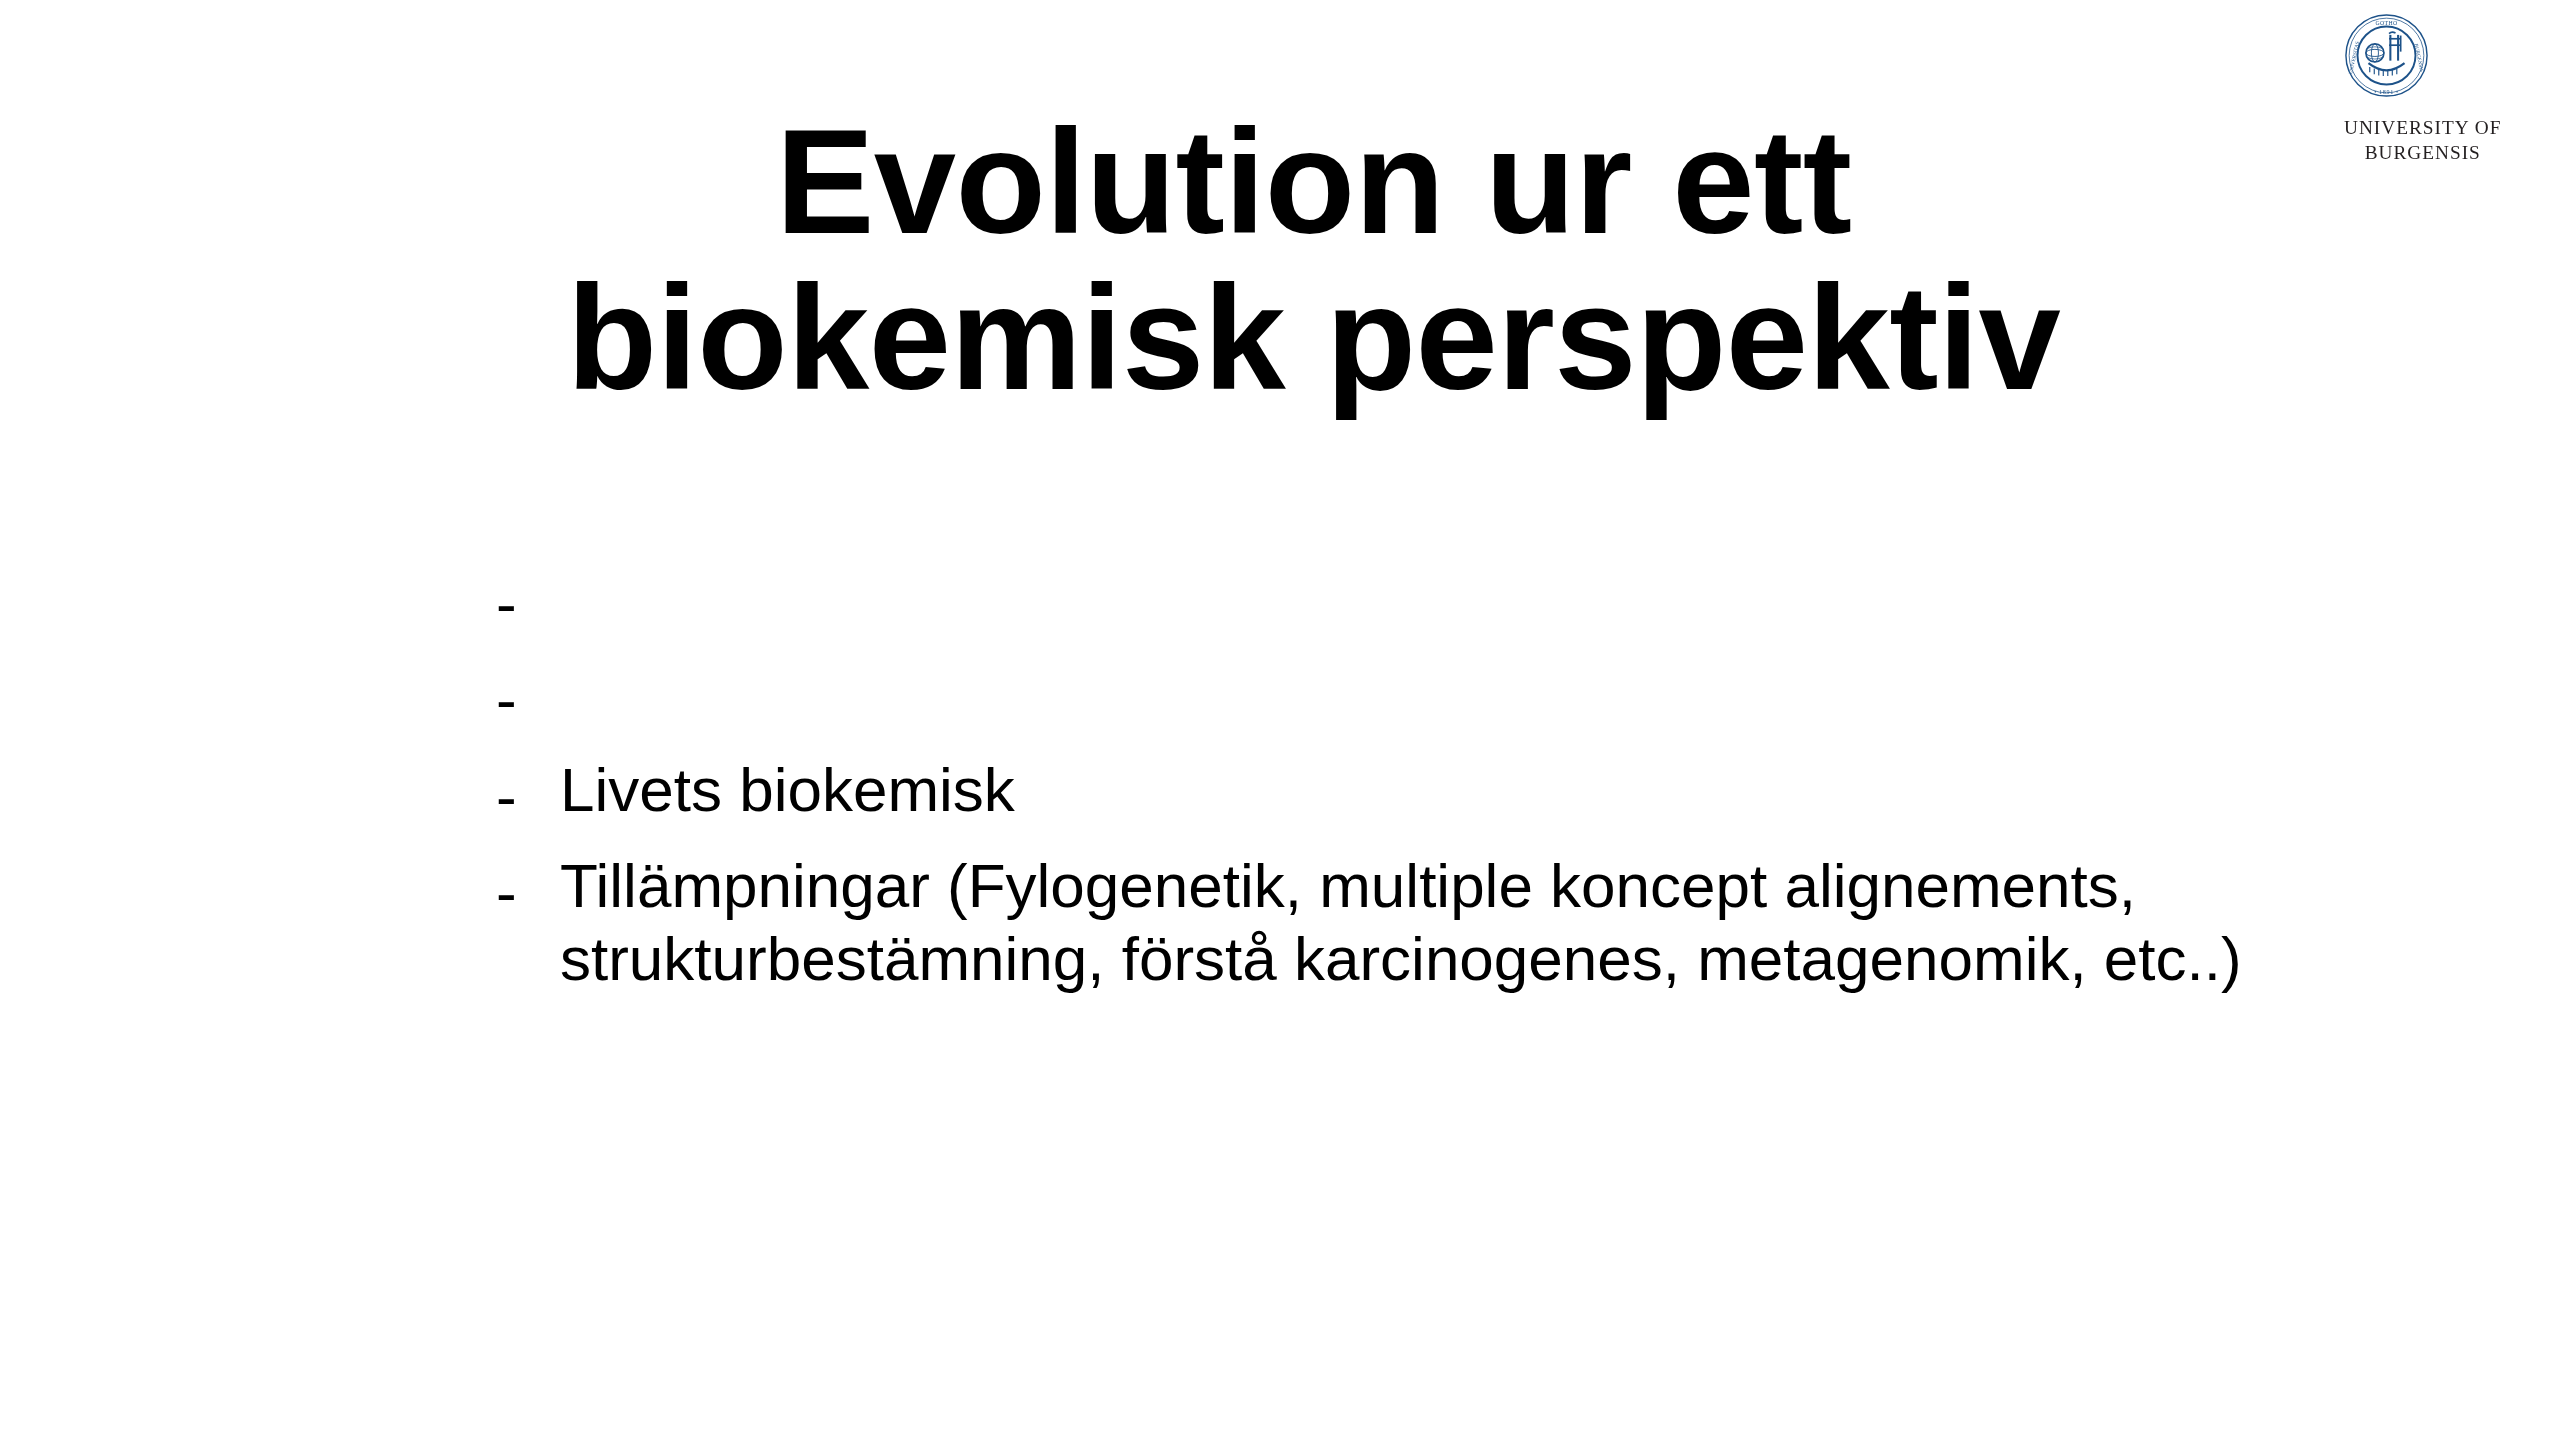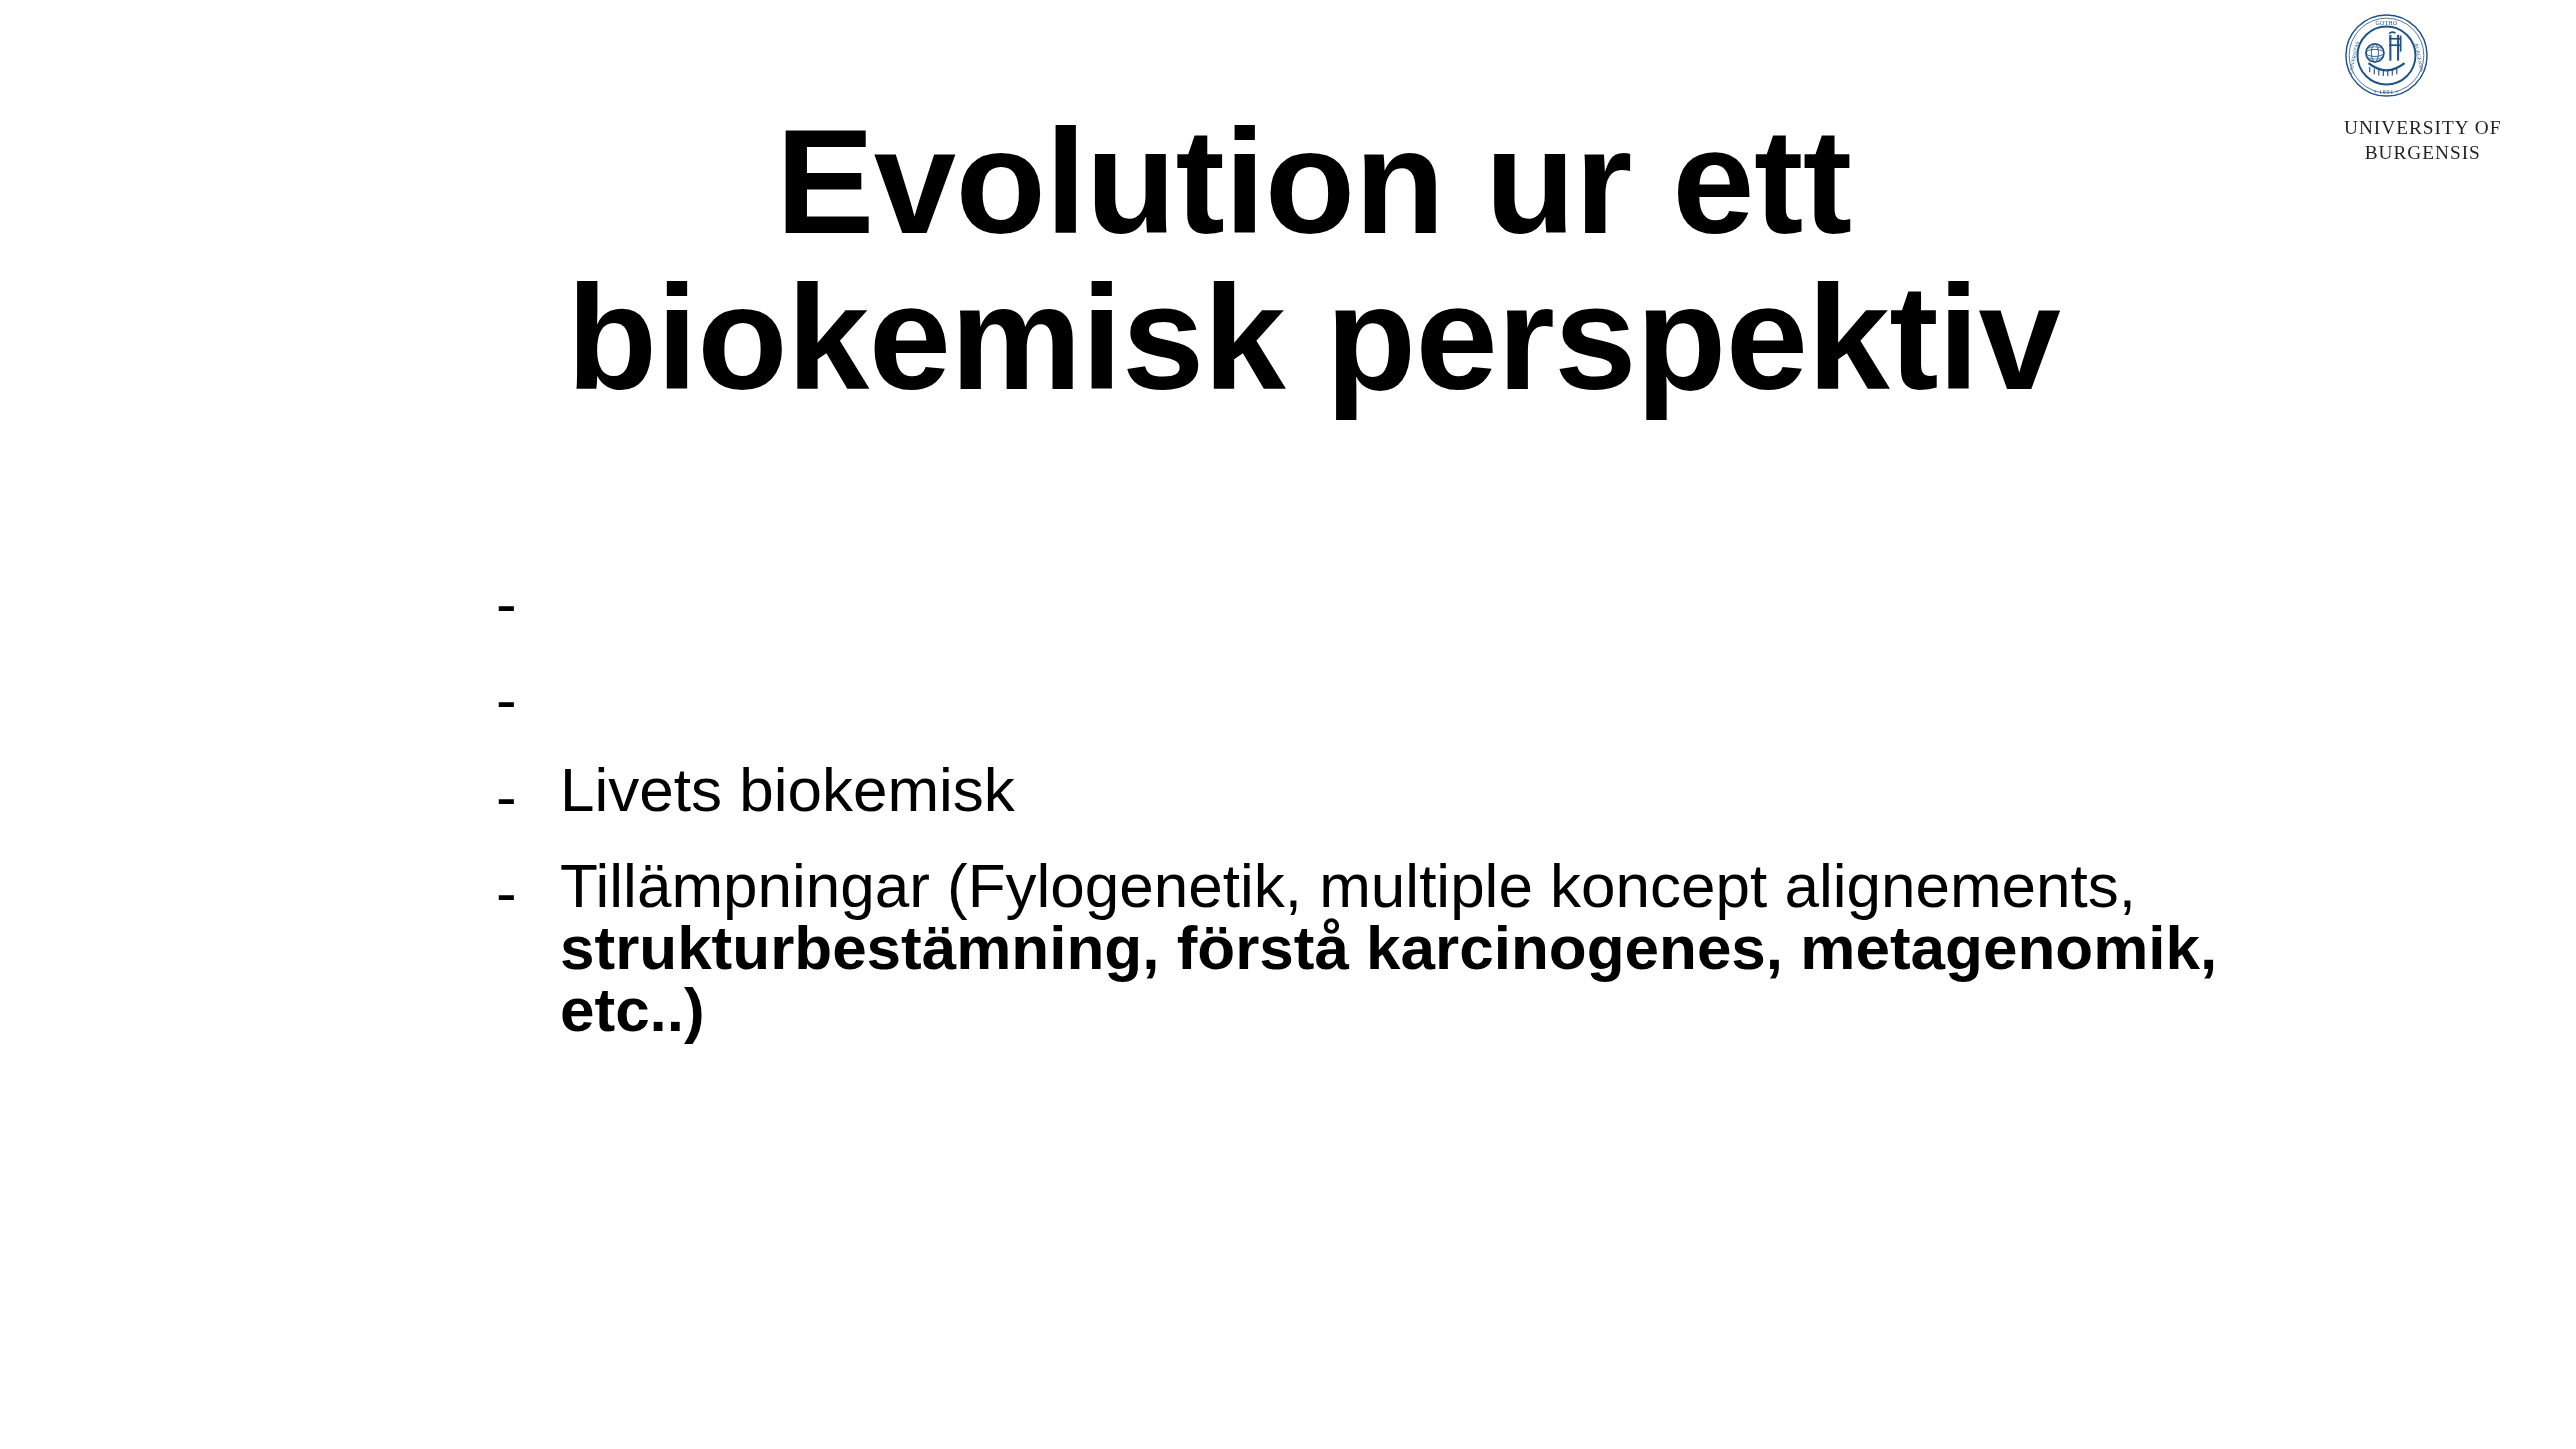--- a/index.html
+++ b/index.html
@@ -90,22 +90,21 @@
     line-height: 77px;
   }
   .bullet-text {
     flex: 1 1 auto;
     font-size: 62px;
     line-height: 62px;
     padding-top: 1.3px;
   }
   .bullet-text .wrap2 {
     display: block;
-    margin-top: 0;
-    font-weight: bold;
+    margin-top: 11px;
   }
 </style>
 </head>
 <body>
 
 <div class="slide">
 
   <div class="logo-block">
 
     <div class="seal">

